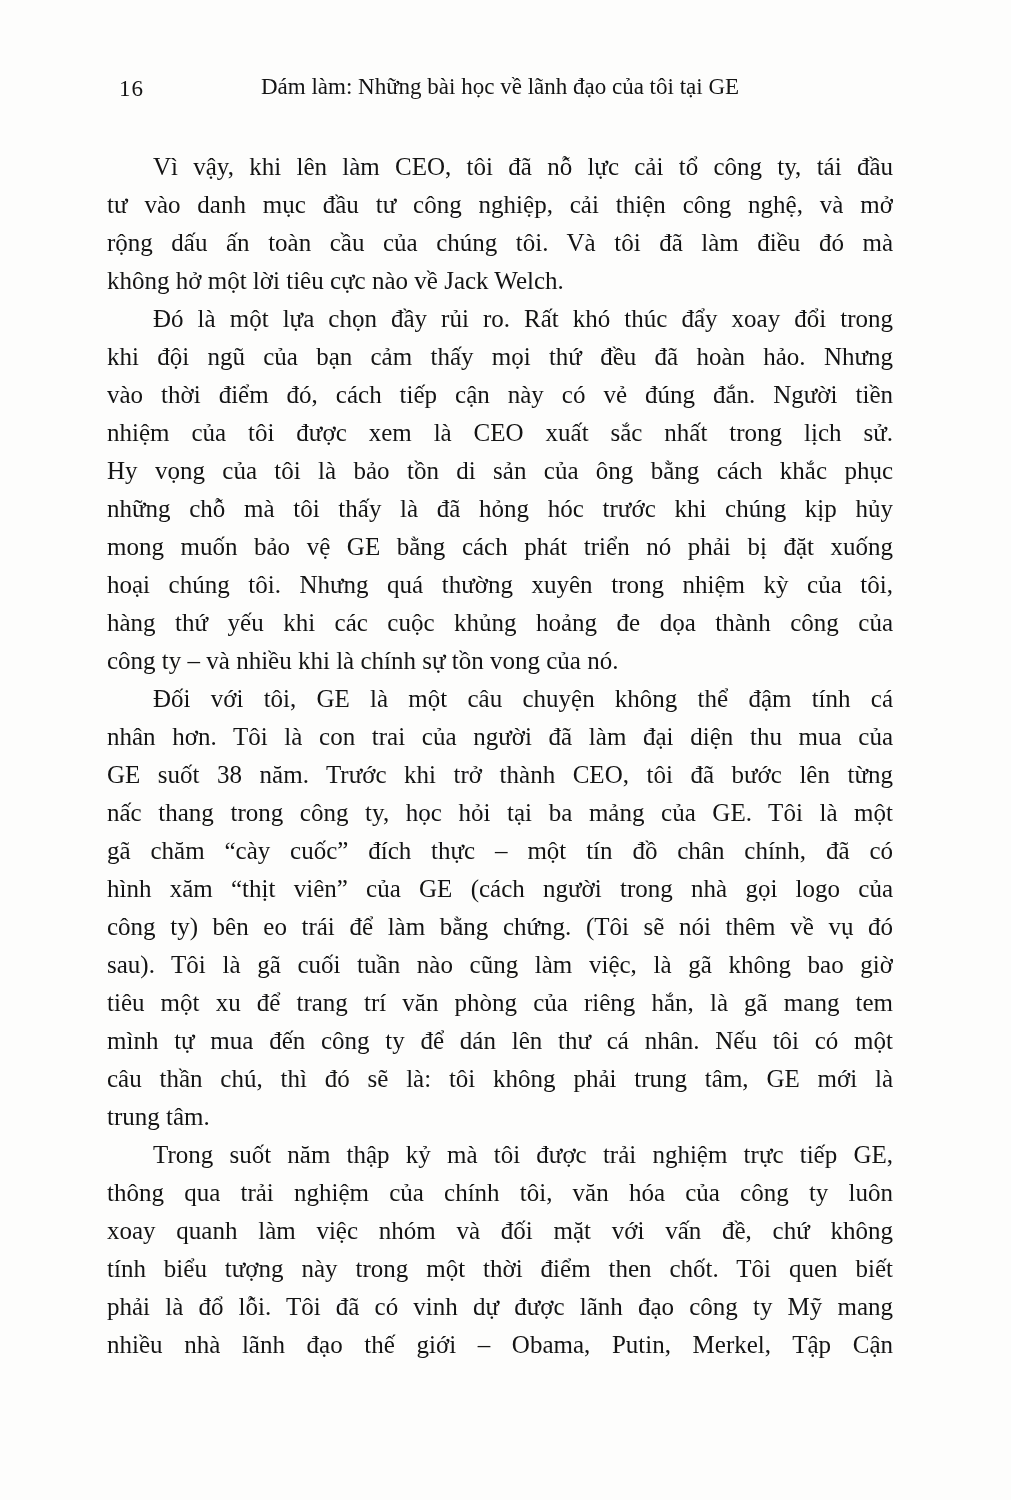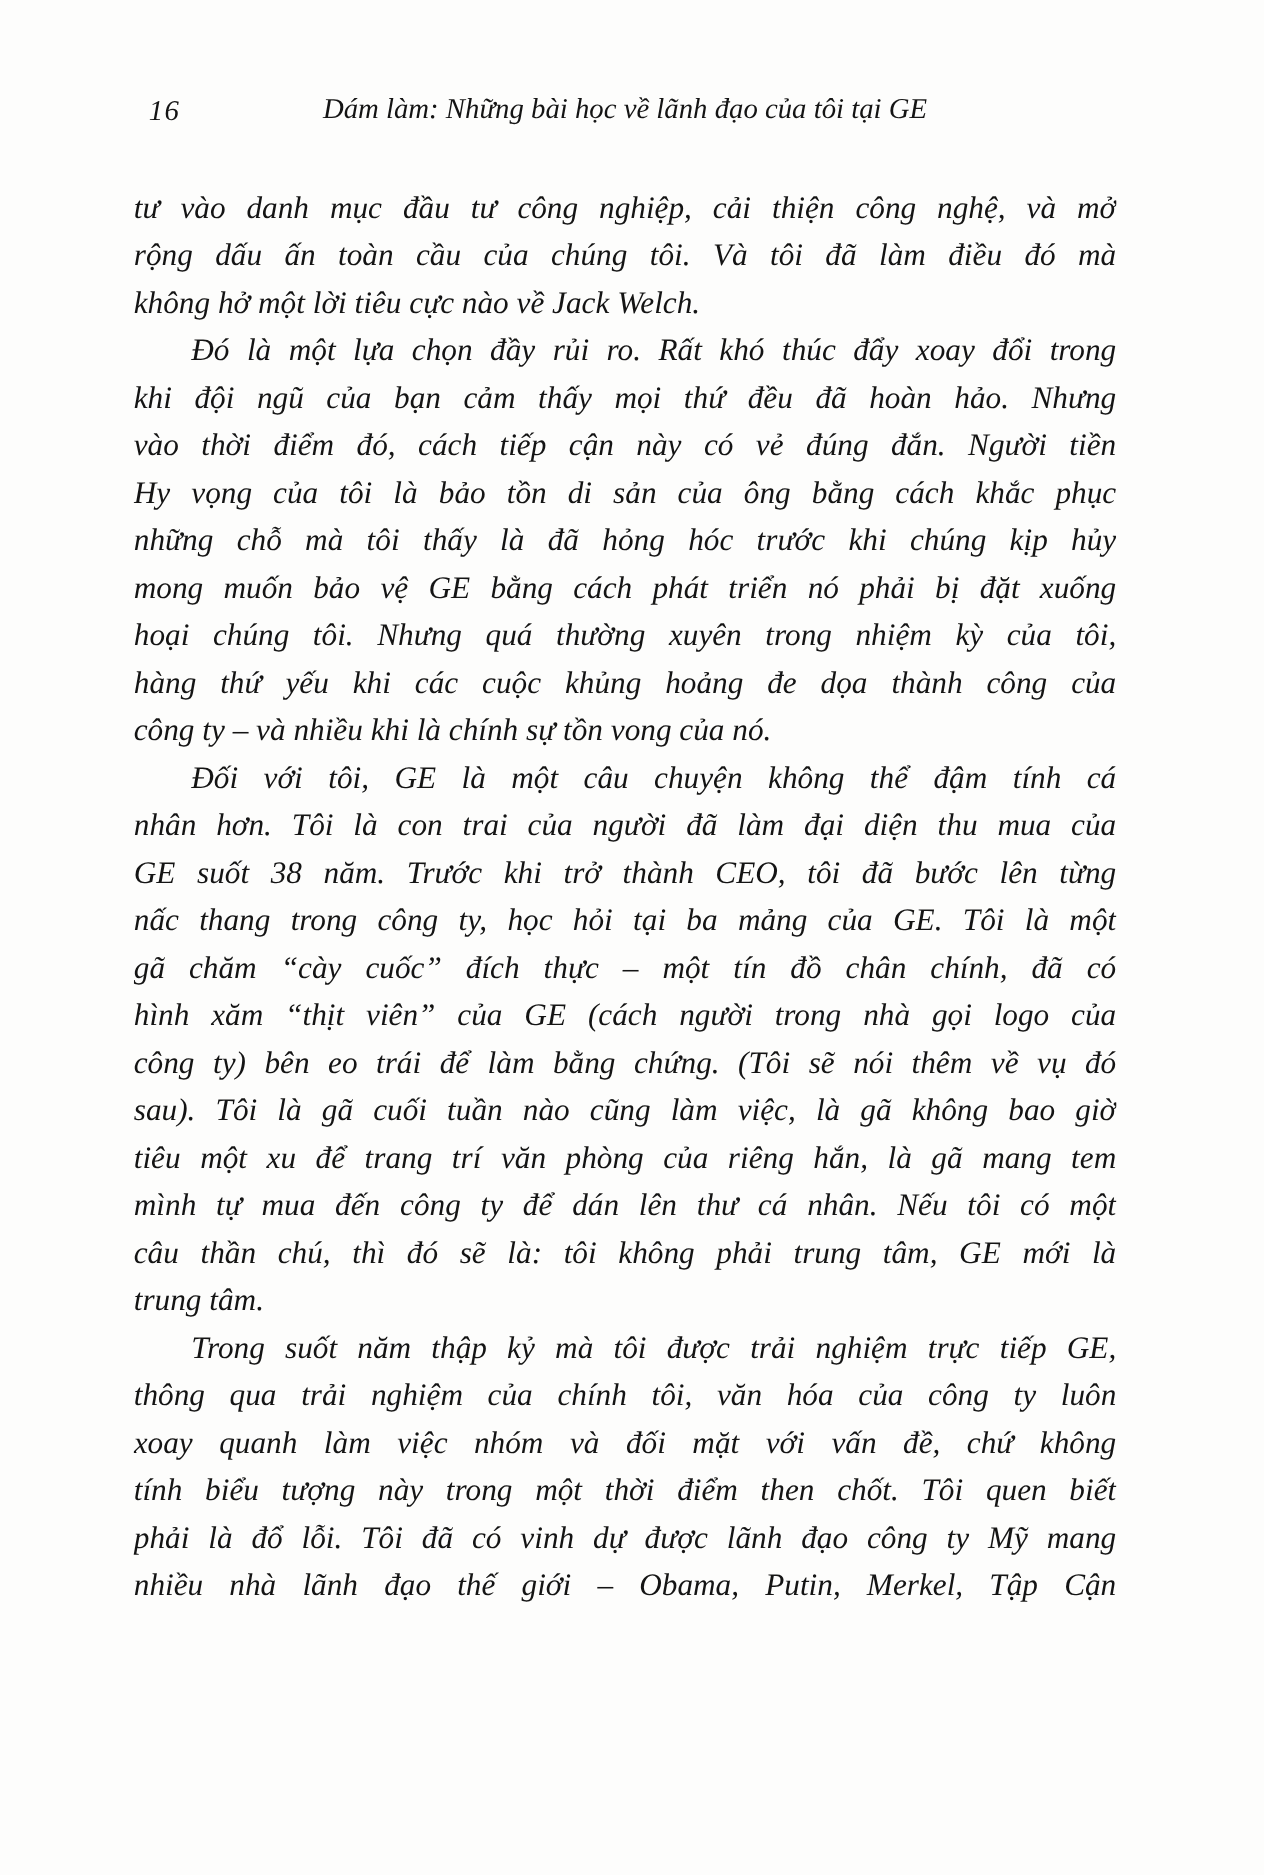--- a/index.html
+++ b/index.html
@@ -10,21 +10,20 @@
     font-family: "Liberation Serif", "DejaVu Serif", serif;
     color: #141414;
     position: relative;
     overflow: hidden;
   }
   .page {
     position: absolute;
     top: 0; left: 0;
     width: 1011px;
     height: 1500px;
-    font-style: italic;
   }
   .running-head {
     position: absolute;
     top: 74px;
     left: 107px;
     width: 786px;
     height: 32px;
     font-size: 23px;
   }
   .page-number {
@@ -66,29 +65,31 @@
 <div class="page">
 
   <div class="running-head">
     <span class="page-number">16</span>
     <span class="running-title">Dám làm: Những bài học về lãnh đạo của tôi tại GE</span>
   </div>
 
   <div class="body-text">
 
     <div class="paragraph">
+      <div class="line first">Vì vậy, khi lên làm CEO, tôi đã nỗ lực cải tổ công ty, tái đầu</div>
       <div class="line">tư vào danh mục đầu tư công nghiệp, cải thiện công nghệ, và mở</div>
       <div class="line">rộng dấu ấn toàn cầu của chúng tôi. Và tôi đã làm điều đó mà</div>
       <div class="line para-end">không hở một lời tiêu cực nào về Jack Welch.</div>
     </div>
 
     <div class="paragraph">
       <div class="line first">Đó là một lựa chọn đầy rủi ro. Rất khó thúc đẩy xoay đổi trong</div>
       <div class="line">khi đội ngũ của bạn cảm thấy mọi thứ đều đã hoàn hảo. Nhưng</div>
       <div class="line">vào thời điểm đó, cách tiếp cận này có vẻ đúng đắn. Người tiền</div>
+      <div class="line">nhiệm của tôi được xem là CEO xuất sắc nhất trong lịch sử.</div>
       <div class="line">Hy vọng của tôi là bảo tồn di sản của ông bằng cách khắc phục</div>
       <div class="line">những chỗ mà tôi thấy là đã hỏng hóc trước khi chúng kịp hủy</div>
       <div class="line">mong muốn bảo vệ GE bằng cách phát triển nó phải bị đặt xuống</div>
       <div class="line">hoại chúng tôi. Nhưng quá thường xuyên trong nhiệm kỳ của tôi,</div>
       <div class="line">hàng thứ yếu khi các cuộc khủng hoảng đe dọa thành công của</div>
       <div class="line para-end">công ty – và nhiều khi là chính sự tồn vong của nó.</div>
     </div>
 
     <div class="paragraph">
       <div class="line first">Đối với tôi, GE là một câu chuyện không thể đậm tính cá</div>

